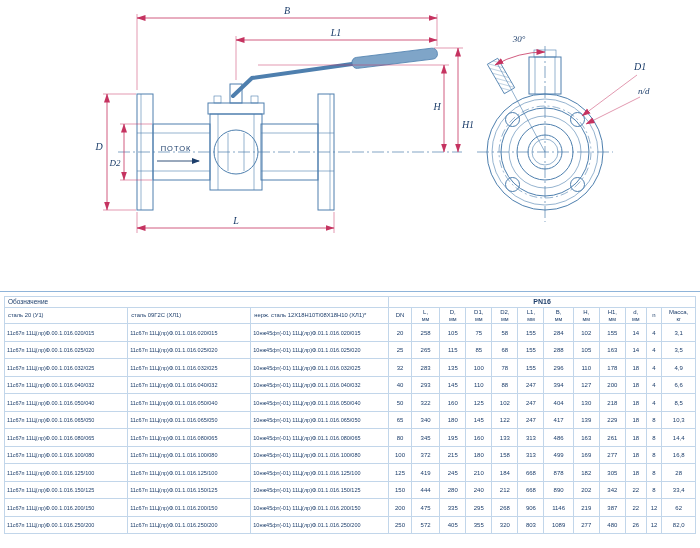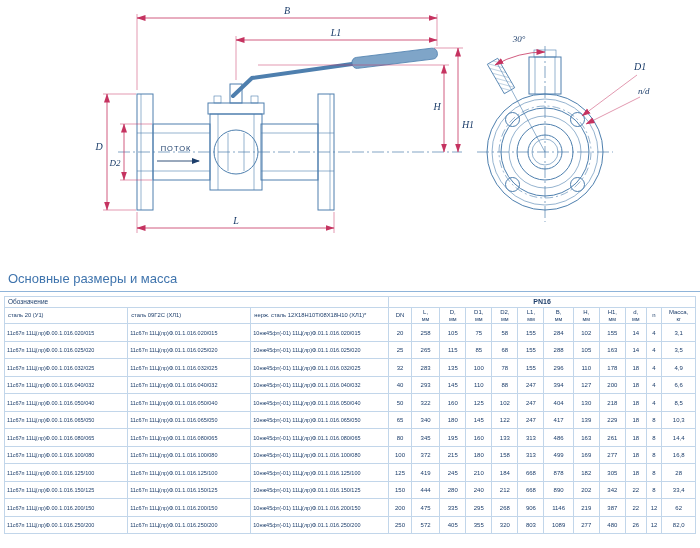--- a/index.html
+++ b/index.html
@@ -184,21 +184,20 @@
         <text class="dim-label" x="634" y="70" text-anchor="start">D1</text>
       </g>
 
       <g>
         <line class="ext-line" x1="640" y1="97" x2="586" y2="124" marker-end="url(#arrE)"></line>
         <text class="dim-label-sm" x="638" y="94" text-anchor="start">n/d</text>
       </g>
     </g>
   </svg>
 
-  <div class="section-title">Основные размеры и масса</div>
   <div class="title-rule"></div>
 
   <table class="dims">
     <colgroup>
       <col style="width:118px">
         <col style="width:118px">
         <col style="width:132px">
       <col style="width:22px">
         <col style="width:27px">
         <col style="width:25px">

